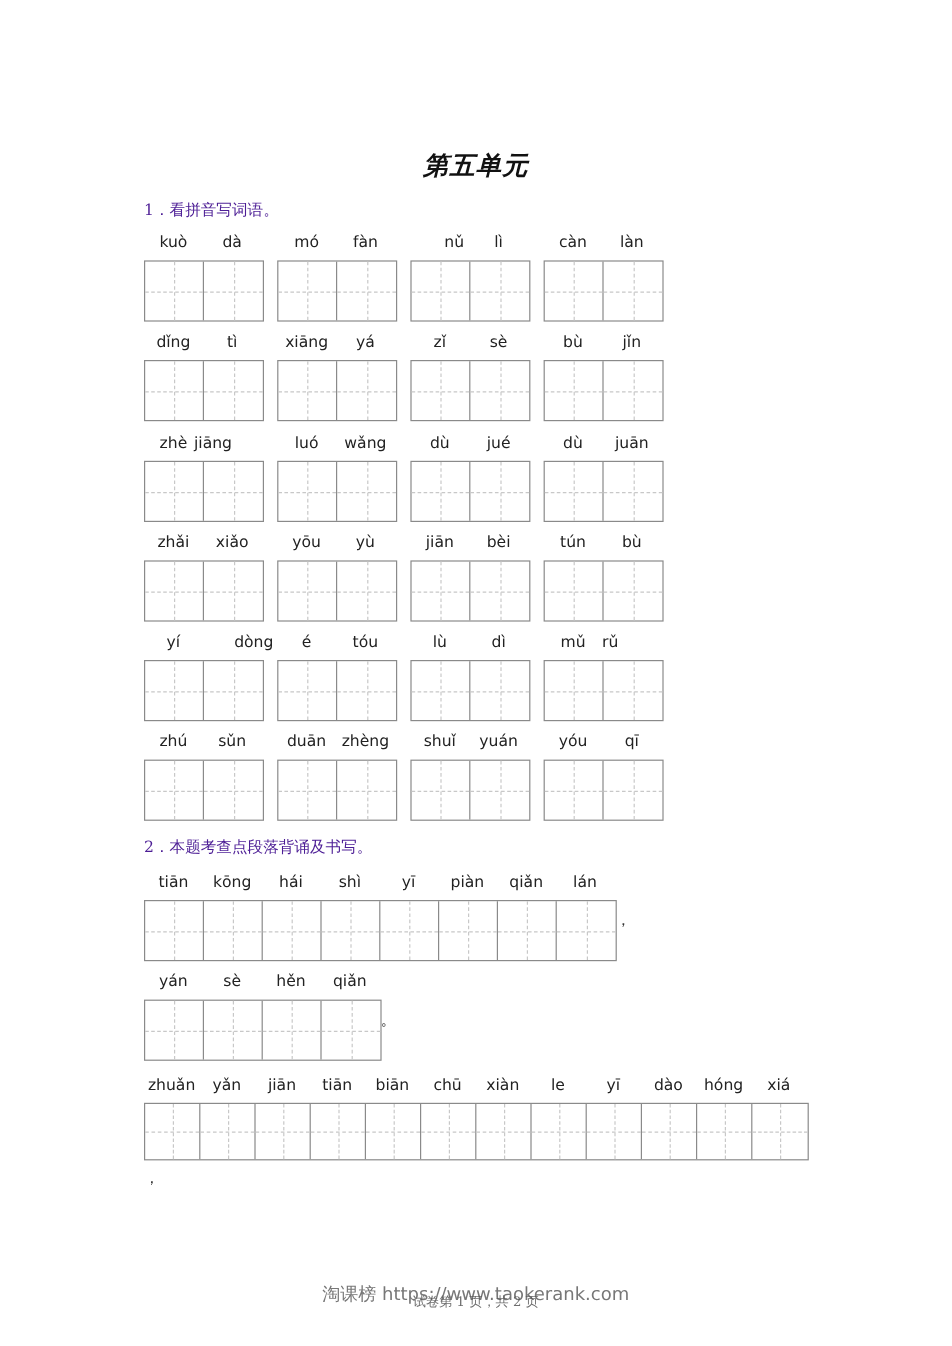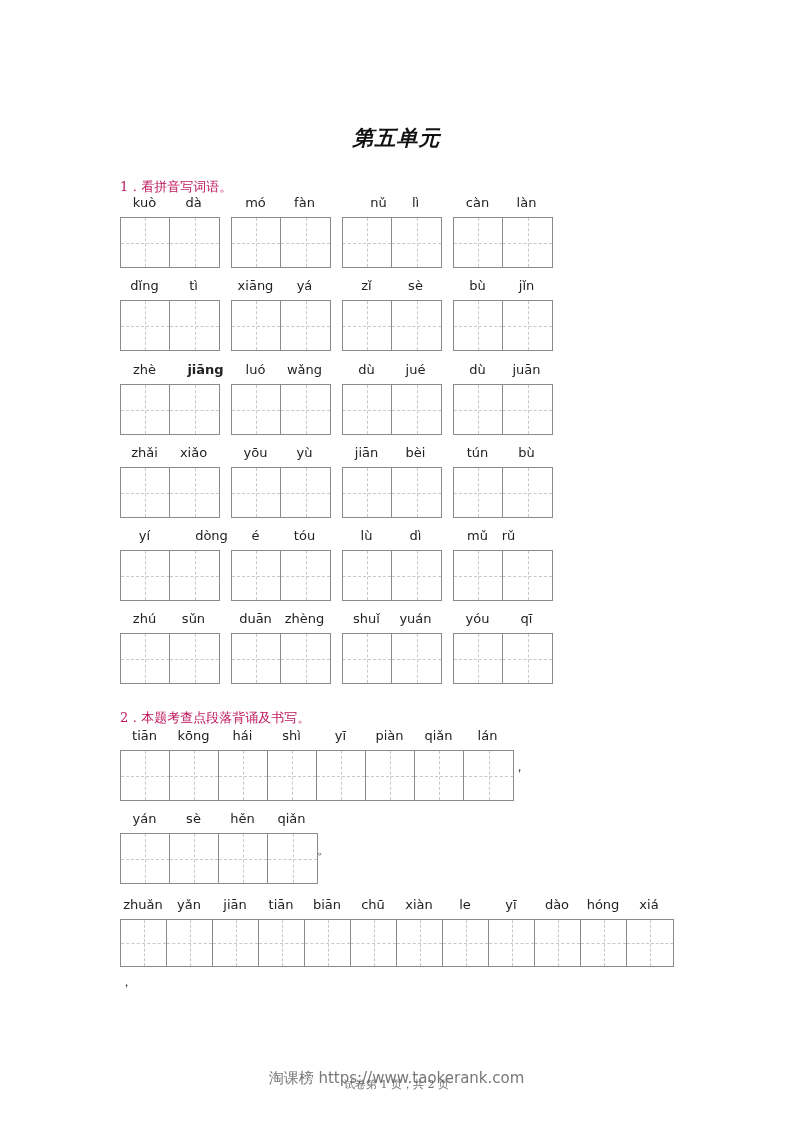--- a/index.html
+++ b/index.html
@@ -1,20 +1,20 @@
 <!DOCTYPE html>
 <html><head>
 <meta charset="utf-8">
 <style>
   html, body { margin:0; padding:0; background:#ffffff; }
   body { width:793px; height:1122px; position:relative; overflow:hidden;
          font-family:"DejaVu Serif", serif; color:#222; }
   .title { position:absolute; left:0; width:793px; top:124px; text-align:center;
            font-size:21px; font-weight:bold; letter-spacing:1px; color:#111;font-style:italic; }
-  .q { position:absolute; left:120px; font-size:13px; color:#be185d;margin-top:12px; }
+  .q { position:absolute; left:120px; font-size:13px; color:#4c1d95; }
   .row { position:absolute; left:120px; }
   .group { position:absolute; top:0; }
   .py-row { position:absolute; top:0; left:0; height:18px; width:100%; }
   .py { position:absolute; top:0; text-align:center; font-family:"DejaVu Sans", sans-serif;
         font-size:13px; color:#222; }
   .boxes { position:absolute; top:22px; left:0; display:flex; border:1px solid #8a8a8a; box-sizing:border-box; }
   .cell { position:relative; width:49px; height:49px; box-sizing:border-box; border-right:1px solid #8a8a8a; }
   .cell:last-child { border-right:none; }
   .cell::before { content:""; position:absolute; left:50%; top:0; bottom:0; border-left:1px dashed #c8c8c8; }
   .cell::after { content:""; position:absolute; top:50%; left:0; right:0; border-top:1px dashed #c8c8c8; }
@@ -114,21 +114,21 @@
         <div class="boxes">
           <div class="cell"></div>
           <div class="cell"></div>
         </div>
       </div>
     </div>
     <div class="row" style="top: 362px;">
       <div class="group" style="left: 0px;">
         <div class="py-row">
           <span class="py" style="left: 0px; width: 49px;">zhè</span>
-          <span class="py" style="left: 61px; width: 49px; font-weight: bold;">jiāng</span>
+          <span class="py" style="left: 33px; width: 49px;">jiāng</span>
         </div>
         <div class="boxes">
           <div class="cell"></div>
           <div class="cell"></div>
         </div>
       </div>
       <div class="group" style="left: 111px;">
         <div class="py-row">
           <span class="py" style="left: 0px; width: 49px;">luó</span>
           <span class="py" style="left: 49px; width: 49px;">wǎng</span>

